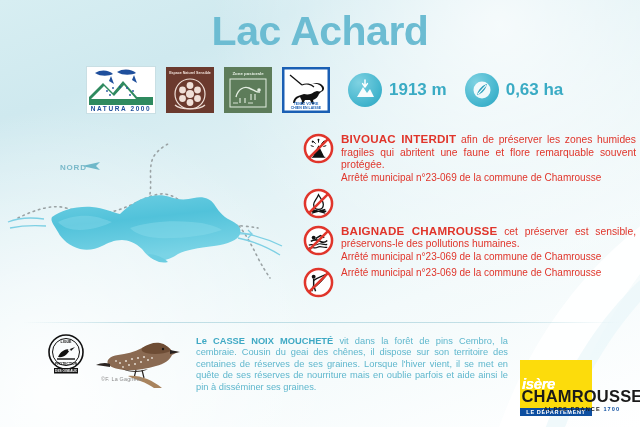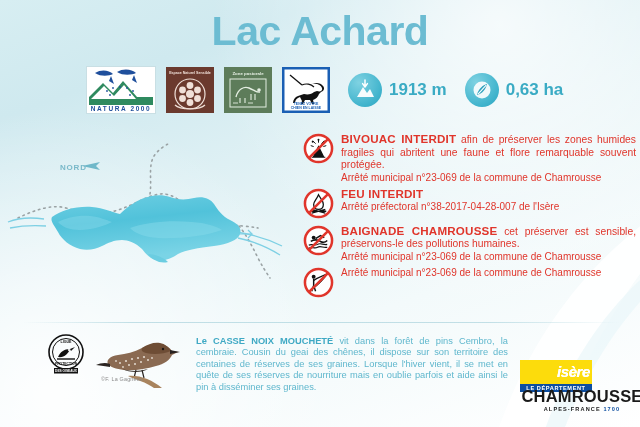--- a/index.html
+++ b/index.html
@@ -198,28 +198,28 @@
   }
 
   .isere-logo {
     position: absolute;
     left: 520px;
     top: 360px;
     width: 72px;
   }
   .isere-top {
     background: #fcdc0c;
-    text-align: right;
+    text-align: left;
     font-size: 15px;
     font-weight: bold;
     font-style: italic;
     color: #ffffff;
     letter-spacing: -0.4px;
     line-height: 16px;
-    padding: 4px 2px;
+    padding: 16px 2px;
     text-shadow: 0 0 0 #fff;
   }
   .isere-bottom {
     background: #0d4ea0;
     color: #ffffff;
     font-size: 5.6px;
     font-weight: bold;
     text-align: center;
     letter-spacing: 0.6px;
     line-height: 8px;
@@ -402,24 +402,20 @@
       </div>
     </div>
 
     <div class="rule">
       <svg class="rule-icon" viewBox="0 0 32 32">
         <circle cx="16" cy="16" r="14" fill="#ffffff" stroke="#e0352b" stroke-width="2.6"></circle>
         <path d="M16,7 C18,11 21,13 21,17 C21,20 19,22 16,22 C13,22 11,20 11,17 C11,14 14,12 16,7 Z" fill="none" stroke="#111" stroke-width="1.3"></path>
         <path d="M8,24 L24,24 M9,26 L23,22 M9,22 L23,26" stroke="#111" stroke-width="1.3" fill="none"></path>
         <path d="M6,26 L26,6" stroke="#e0352b" stroke-width="2.6"></path>
       </svg>
-      <div class="rule-body">
-        <p class="rule-text"><span class="hl">FEU INTERDIT</span><span></span></p>
-        <p class="rule-ref">Arrêté préfectoral n°38-2017-04-28-007 de l'Isère</p>
-      </div>
     </div>
 
     <div class="rule">
       <svg class="rule-icon" viewBox="0 0 32 32">
         <circle cx="16" cy="16" r="14" fill="#ffffff" stroke="#e0352b" stroke-width="2.6"></circle>
         <circle cx="11" cy="13" r="2" fill="#111"></circle>
         <path d="M8,17 C11,15 15,15 18,17 C20,18 23,18 25,16" fill="none" stroke="#111" stroke-width="1.6"></path>
         <path d="M13,14 L18,11 L22,13" fill="none" stroke="#111" stroke-width="1.5"></path>
         <path d="M6,21 C9,19 12,22 15,20 C18,18 21,21 25,20" fill="none" stroke="#111" stroke-width="1.2"></path>
         <path d="M6,24 C9,22 12,25 15,23 C18,21 21,24 25,23" fill="none" stroke="#111" stroke-width="1.2"></path>

